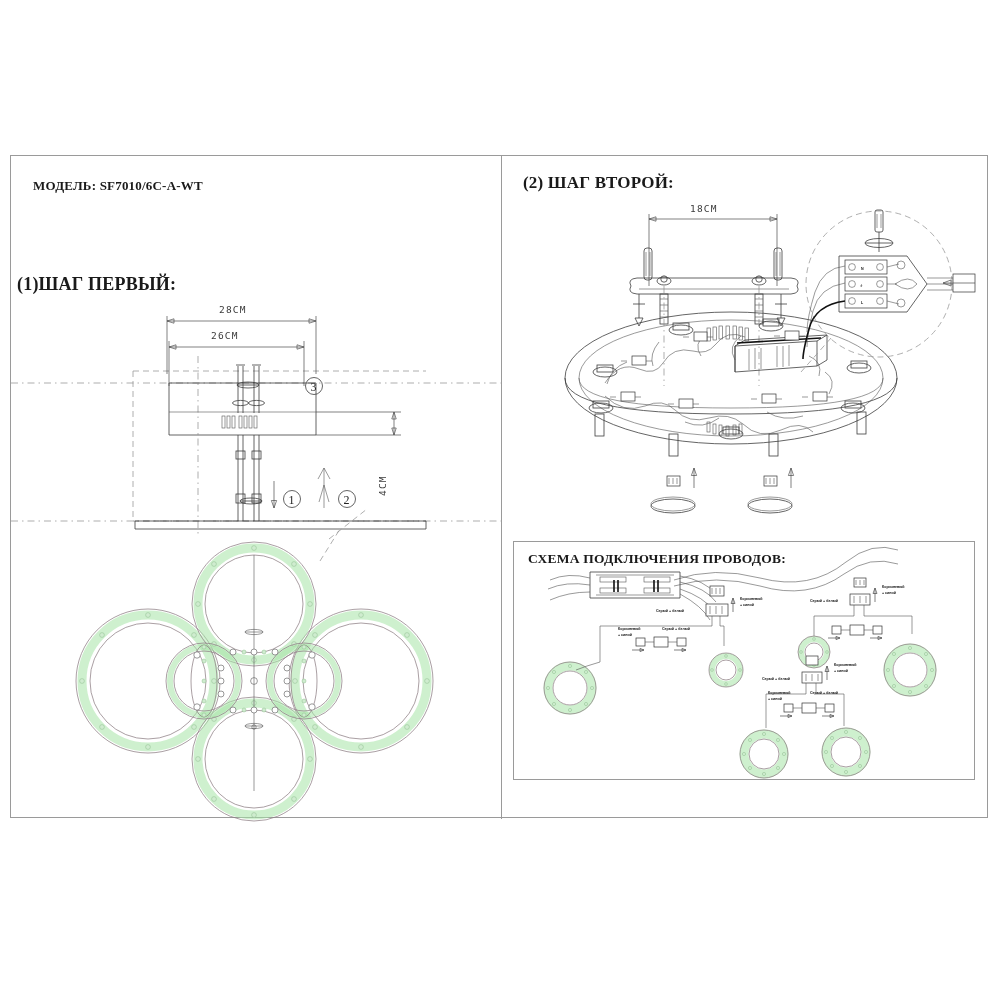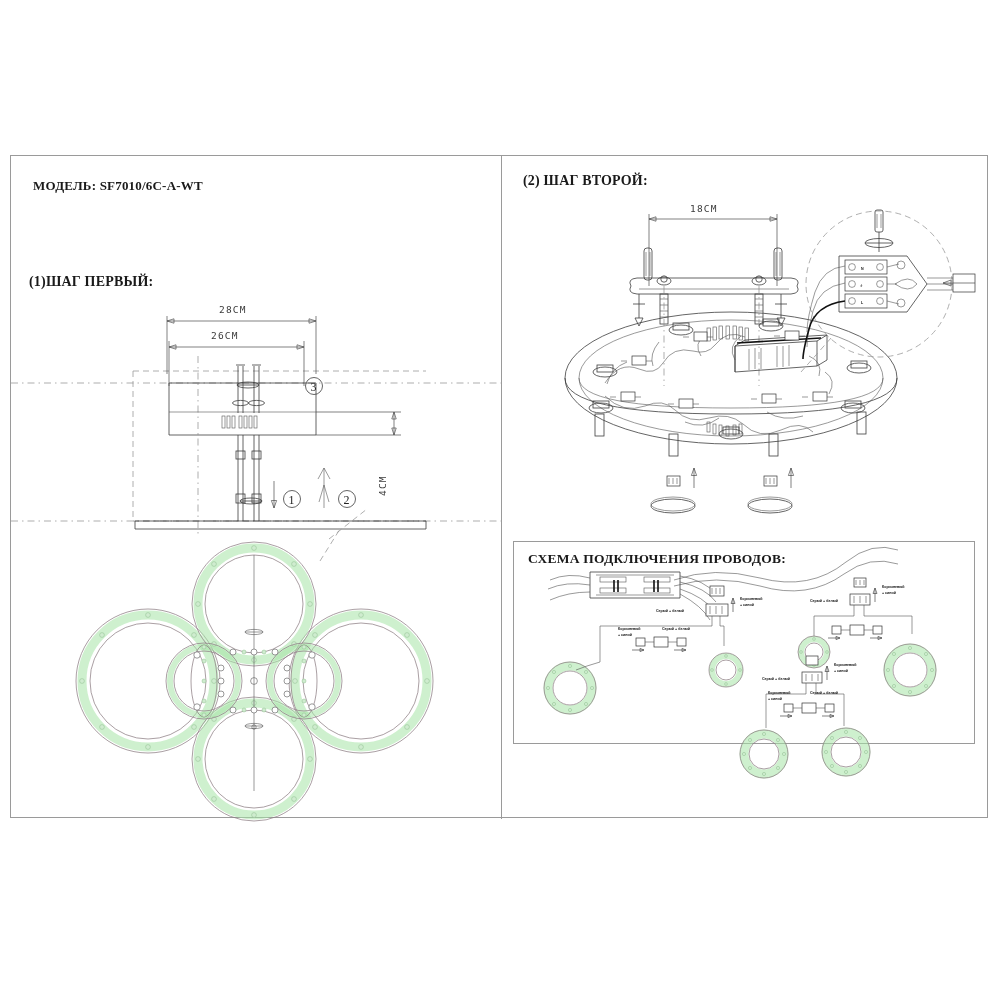--- a/index.html
+++ b/index.html
@@ -5,23 +5,23 @@
   html,body{margin:0;padding:0;background:#ffffff;}
   body{width:1000px;height:1000px;position:relative;
        font-family:"Liberation Serif",serif;color:#1a1a1a;overflow:hidden;}
   .sheet{position:absolute;left:10px;top:155px;width:978px;height:663px;
          border:1px solid #9a9a9a;background:#fff;box-sizing:border-box;}
   .vdiv{position:absolute;left:490px;top:0;width:0;height:663px;
         border-left:1px solid #9a9a9a;}
   .panel{position:absolute;}
   .ttl{font-weight:bold;letter-spacing:.2px;white-space:nowrap;}
   #p-model{left:22px;top:22px;font-size:13px;}
-  #p-step1{left:18px;top:118px;font-size:14px;}
-  #p-step2{left:512px;top:17px;font-size:14px;}
-  .wirebox{position:absolute;left:502px;top:385px;width:462px;height:203px;
+  #p-step1{left:6px;top:118px;font-size:18px;}
+  #p-step2{left:512px;top:17px;font-size:17px;}
+  .wirebox{position:absolute;left:502px;top:385px;width:462px;height:239px;
            border:1px solid #9a9a9a;background:#fff;box-sizing:border-box;}
   #p-wire{position:absolute;left:14px;top:9px;font-size:13.5px;}
   svg{position:absolute;left:0;top:0;overflow:visible;}
   .ln{fill:none;stroke:#3d3d3d;stroke-width:.8;}
   .lnf{fill:none;stroke:#555;stroke-width:.6;}
   .dash{fill:none;stroke:#8a8a8a;stroke-width:.7;stroke-dasharray:7 4 1.5 4;}
   .dash2{fill:none;stroke:#9a9a9a;stroke-width:.8;stroke-dasharray:6 4;}
   .dim{fill:none;stroke:#4a4a4a;stroke-width:.7;}
   .dimtxt{font-family:"DejaVu Sans Mono",monospace;font-size:9.5px;fill:#3a3a3a;
           letter-spacing:1.2px;}

